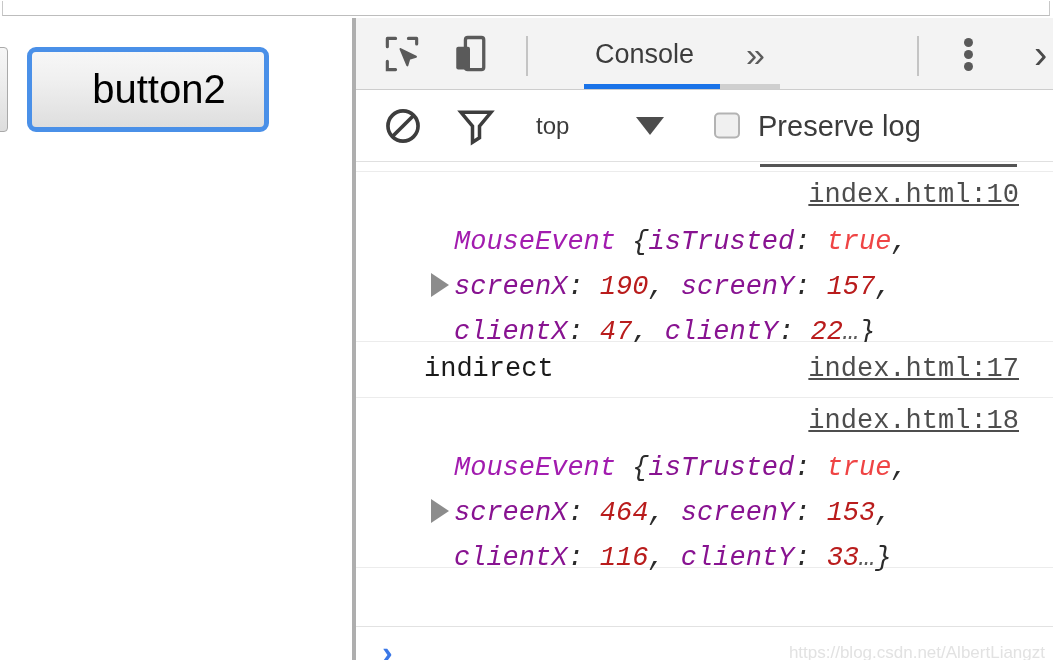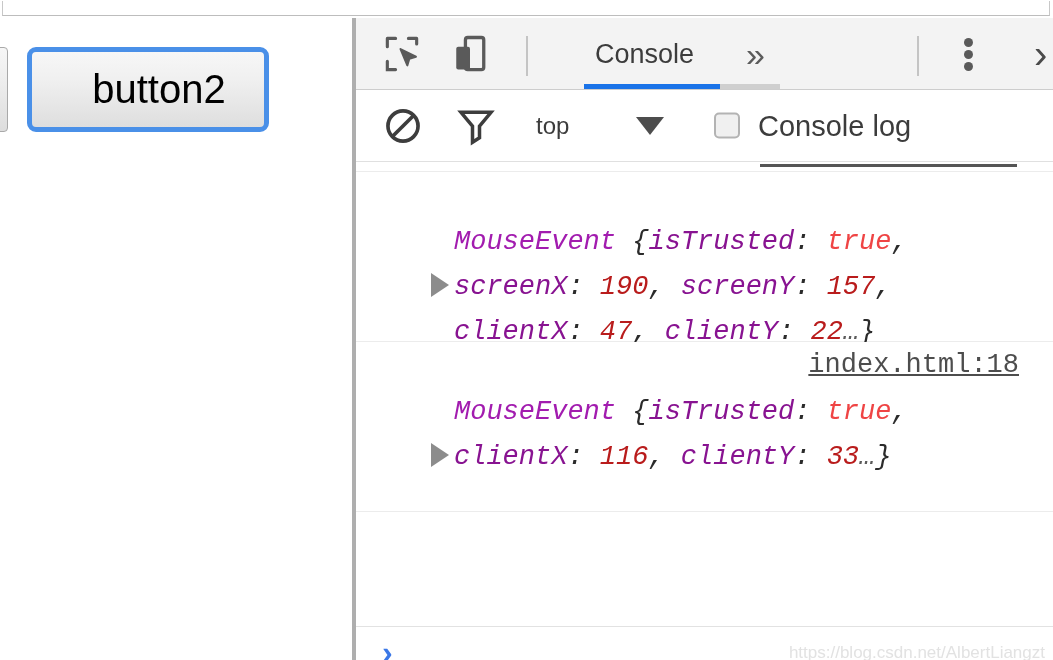--- a/index.html
+++ b/index.html
@@ -387,54 +387,62 @@
       </div>
 
       <div class="fb-item ctx-label" style="left:180px;">top</div>
 
       <div class="fb-item" style="left:280px;">
         <span class="caret-down"></span>
       </div>
 
       <div class="fb-item" style="left:358px;">
         <span class="pl-checkbox"></span>
-        <span class="pl-label">Console log</span>
+        <span class="pl-label">Preserve log</span>
       </div>
     </div>
 
     <div class="console-list">
 
       <div class="msg-clipped">
         <div class="clipped-link-underline"></div>
       </div>
 
       <div class="msg-row msg-obj">
+        <div class="src-link" style="top:8px;">index.html:10</div>
         <div class="expander" style="top:101px;"></div>
         <div class="obj-body" style="top:48px;">
           <div>
             <span class="ctor">MouseEvent</span><span class="brace">&nbsp;</span><span class="brace">{</span><span class="prop">isTrusted</span><span class="colon">: </span><span class="bool">true</span><span class="colon">,</span>
           </div>
           <div>
             <span class="prop">screenX</span><span class="colon">: </span><span class="num">190</span><span class="colon">, </span><span class="prop">screenY</span><span class="colon">: </span><span class="num">157</span><span class="colon">,</span>
           </div>
           <div>
             <span class="prop">clientX</span><span class="colon">: </span><span class="num">47</span><span class="colon">, </span><span class="prop">clientY</span><span class="colon">: </span><span class="num">22</span><span class="ellip">…</span><span class="brace">}</span>
           </div>
         </div>
       </div>
 
+      <div class="msg-row msg-simple">
+        <div class="simple-text">indirect</div>
+        <div class="src-link" style="top:12px;">index.html:17</div>
+      </div>
 
       <div class="msg-row msg-obj2">
         <div class="src-link" style="top:8px;">index.html:18</div>
         <div class="expander" style="top:101px;"></div>
         <div class="obj-body" style="top:48px;">
           <div>
             <span class="ctor">MouseEvent</span><span class="brace">&nbsp;</span><span class="brace">{</span><span class="prop">isTrusted</span><span class="colon">: </span><span class="bool">true</span><span class="colon">,</span>
           </div>
           <div>
+            <span class="prop">screenX</span><span class="colon">: </span><span class="num">464</span><span class="colon">, </span><span class="prop">screenY</span><span class="colon">: </span><span class="num">153</span><span class="colon">,</span>
+          </div>
+          <div>
             <span class="prop">clientX</span><span class="colon">: </span><span class="num">116</span><span class="colon">, </span><span class="prop">clientY</span><span class="colon">: </span><span class="num">33</span><span class="ellip">…</span><span class="brace">}</span>
           </div>
         </div>
       </div>
     </div>
 
     <div class="prompt-row">
       <div class="prompt-chevron">›</div>
       <div class="watermark">https://blog.csdn.net/AlbertLiangzt</div>
     </div>

